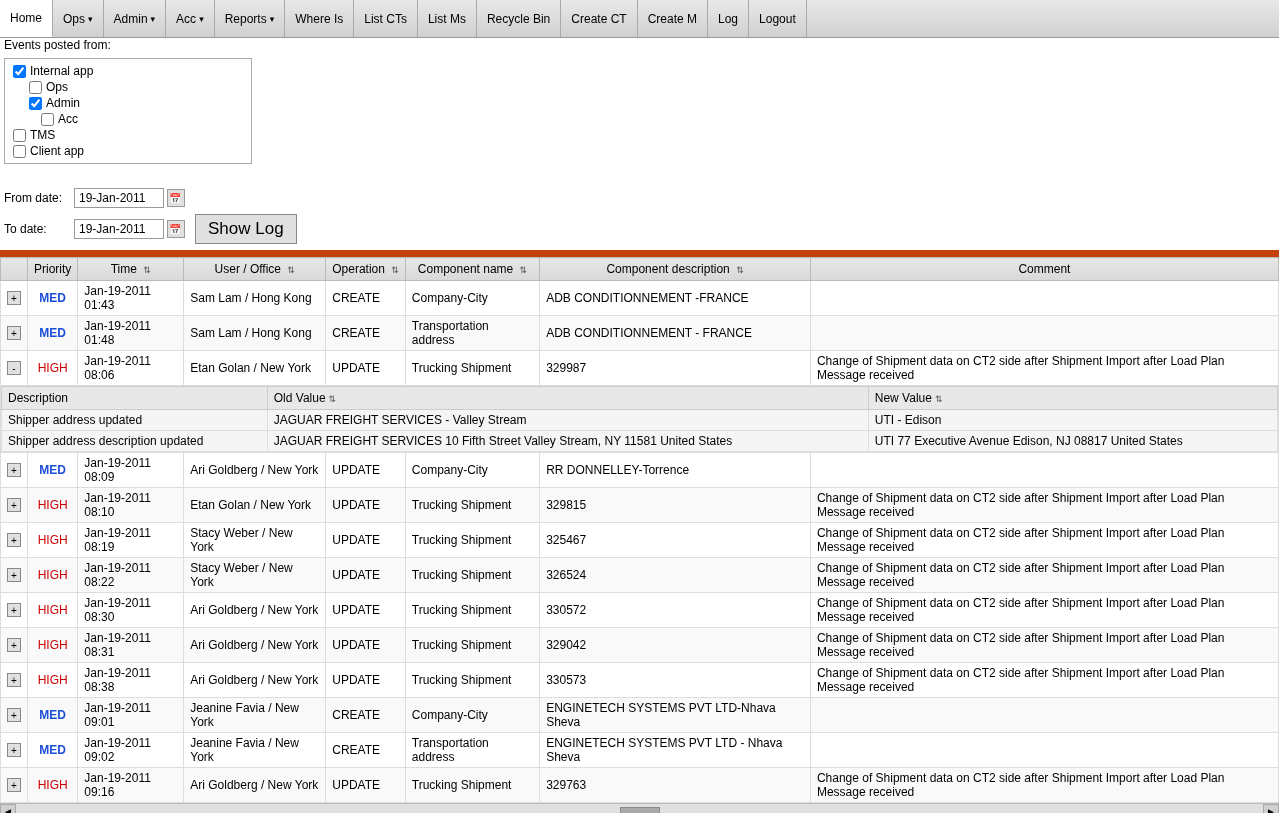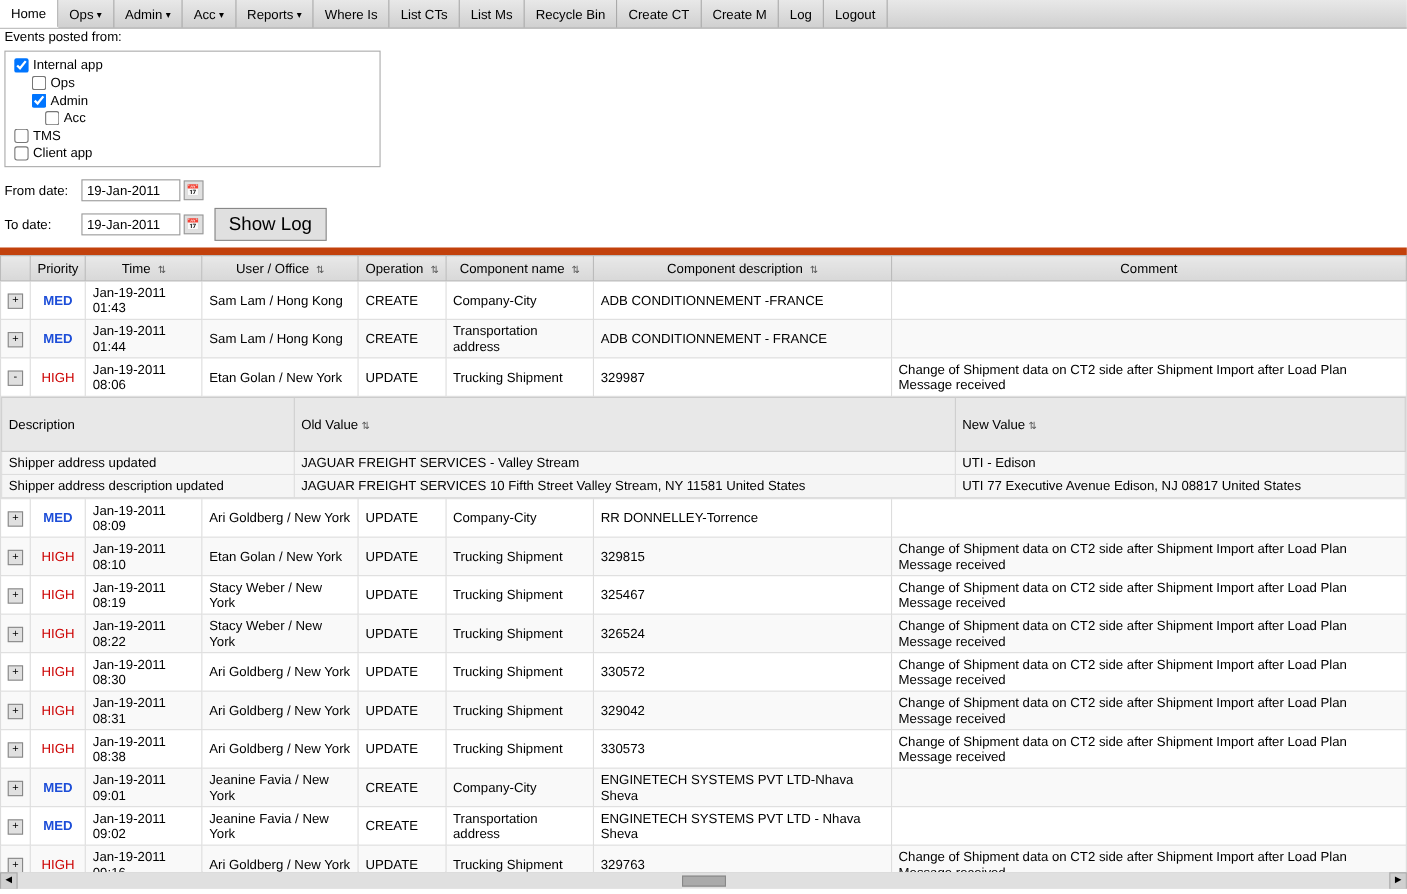--- a/index.html
+++ b/index.html
@@ -3,21 +3,21 @@
   <meta charset="utf-8">
   <style>
     * { box-sizing: border-box; margin: 0; padding: 0; }
     body { font-family: Arial, sans-serif; font-size: 12px; background: #fff; color: #000; }
 
     
     .nav-bar {
       display: flex;
       background: linear-gradient(to bottom, #e8e8e8, #d0d0d0);
       border-bottom: 1px solid #999;
-      height: 26px;
+      height: 38px;
       align-items: center;
     }
     .nav-item {
       padding: 4px 10px;
       border-right: 1px solid #aaa;
       cursor: pointer;
       height: 100%;
       display: flex;
       align-items: center;
       white-space: nowrap;
@@ -28,22 +28,22 @@
 
     
     .filter-panel {
       padding: 0 4px;
       border-bottom: 7px solid #c2410c;
     }
     .filter-label { font-size: 12px; margin-bottom: 6px; }
     .checkbox-group {
       border: 1px solid #aaa;
       padding: 4px 8px;
-      width: 342px;
-      margin-bottom: 11px;
+      width: 248px;
+      margin-bottom: 24px;
       background: #fff;
     }
     .checkbox-row {
       display: flex;
       align-items: center;
       padding: 1px 0;
       font-size: 12px;
     }
     .checkbox-row input[type=checkbox] { margin-right: 4px; }
     .indent1 { margin-left: 16px; }
@@ -130,21 +130,21 @@
       background: #f5f5f5;
       padding: 0;
     }
     .detail-table {
       width: 100%;
       border-collapse: collapse;
     }
     .detail-table th {
       background: #e8e8e8;
       border: 1px solid #ccc;
-      padding: 17px 6px;
+      padding: 4px 6px;
       text-align: left;
       font-weight: normal;
     }
     .detail-table td {
       border: 1px solid #ddd;
       padding: 3px 6px;
       vertical-align: top;
     }
 
     .center { text-align: center; }
@@ -250,21 +250,21 @@
           <td>Jan-19-2011 01:43</td>
           <td>Sam Lam / Hong Kong</td>
           <td>CREATE</td>
           <td>Company-City</td>
           <td>ADB CONDITIONNEMENT -FRANCE</td>
           <td></td>
         </tr>
         <tr>
           <td class="expand-col"><span class="expand-btn">+</span></td>
           <td class="center"><span class="priority-med">MED</span></td>
-          <td>Jan-19-2011 01:44</td>
+          <td>Jan-19-2011 01:48</td>
           <td>Sam Lam / Hong Kong</td>
           <td>CREATE</td>
           <td>Transportation address</td>
           <td>ADB CONDITIONNEMENT - FRANCE</td>
           <td></td>
         </tr>
         <tr>
           <td class="expand-col"><span class="expand-btn">-</span></td>
           <td class="center"><span class="priority-high">HIGH</span></td>
           <td>Jan-19-2011 08:06</td>

